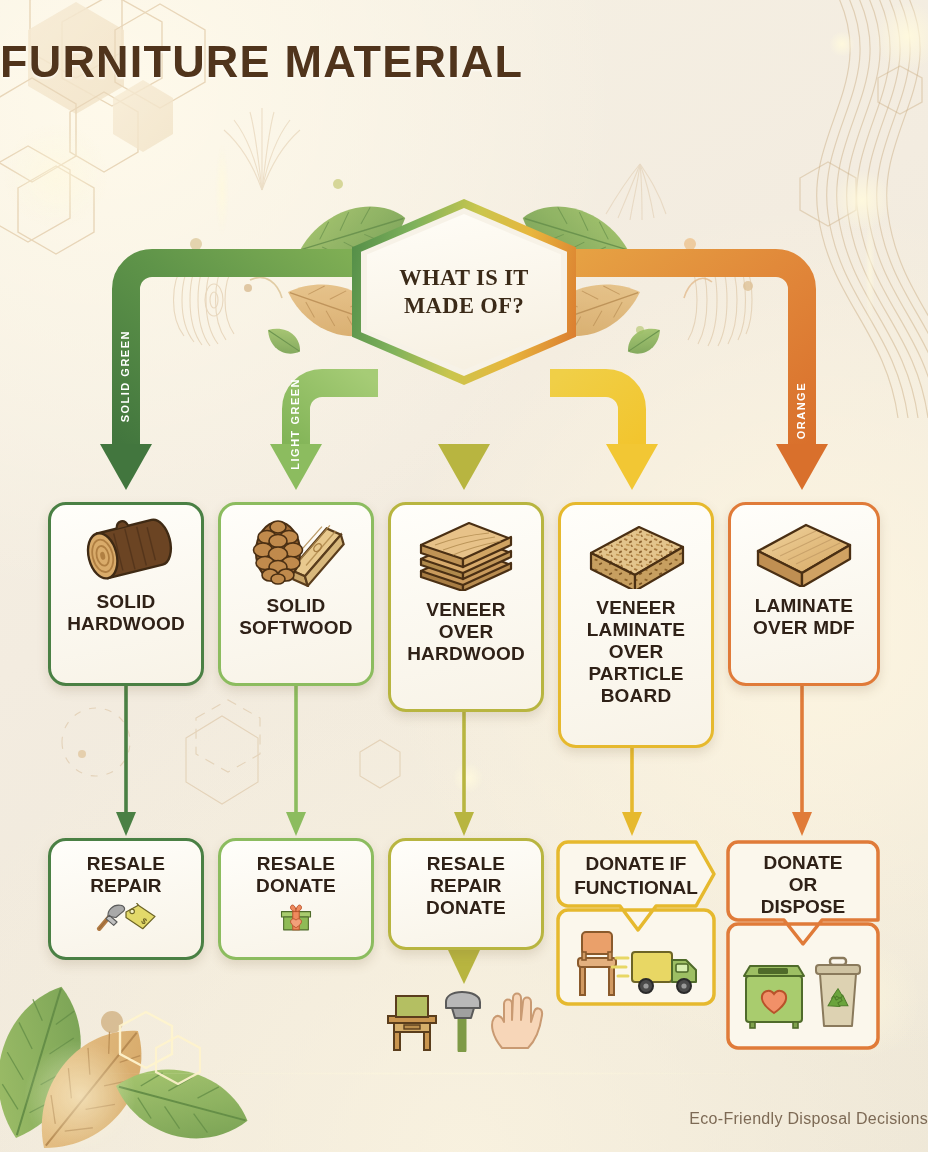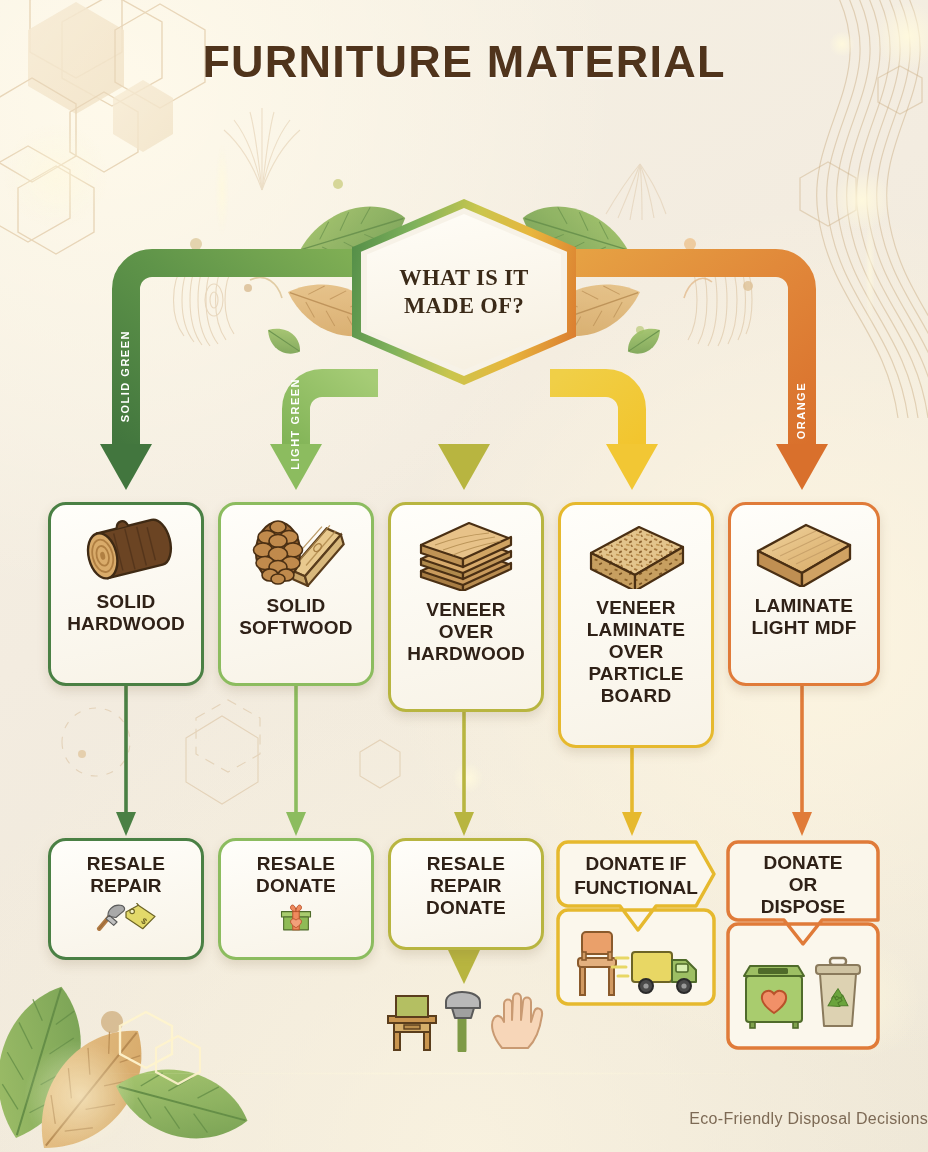--- a/index.html
+++ b/index.html
@@ -26,21 +26,21 @@
   .bg-layer {
     position: absolute;
     inset: 0;
     pointer-events: none;
   }
 
   
   .title-wrap {
     position: absolute;
     top: 36px; left: 0; right: 0;
-    text-align: center;
+    text-align: left;
     z-index: 14;
   }
   .title-line {
     font-size: 45px;
     font-weight: 700;
     letter-spacing: 1.2px;
     color: #50341c;
     line-height: 1.17;
     text-shadow: 0 2px 2px rgba(255,255,255,0.65);
   }
@@ -598,21 +598,21 @@
       </g>
       <g stroke="#c19a64" stroke-width="1.1" fill="none" opacity="0.75">
         <path d="M20,34 L64,14"></path>
           <path d="M28,39 L72,18"></path>
           <path d="M36,43 L80,22"></path>
           <path d="M44,47 L88,26"></path>
       </g>
     </svg>
     <div class="card-label">
       <div>LAMINATE</div>
-      <div>LIGHT MDF</div>
+      <div>OVER MDF</div>
     </div>
   </div>
 
   <div class="card out-card" style="left:48px; top:838px; width:156px; height:122px; border:3.5px solid #4a8044;">
     <div class="card-label">
       <div>RESALE</div>
       <div>REPAIR</div>
     </div>
     <svg class="card-icon" width="124" height="50" viewBox="0 0 124 50">
       <g transform="translate(2,2)">

